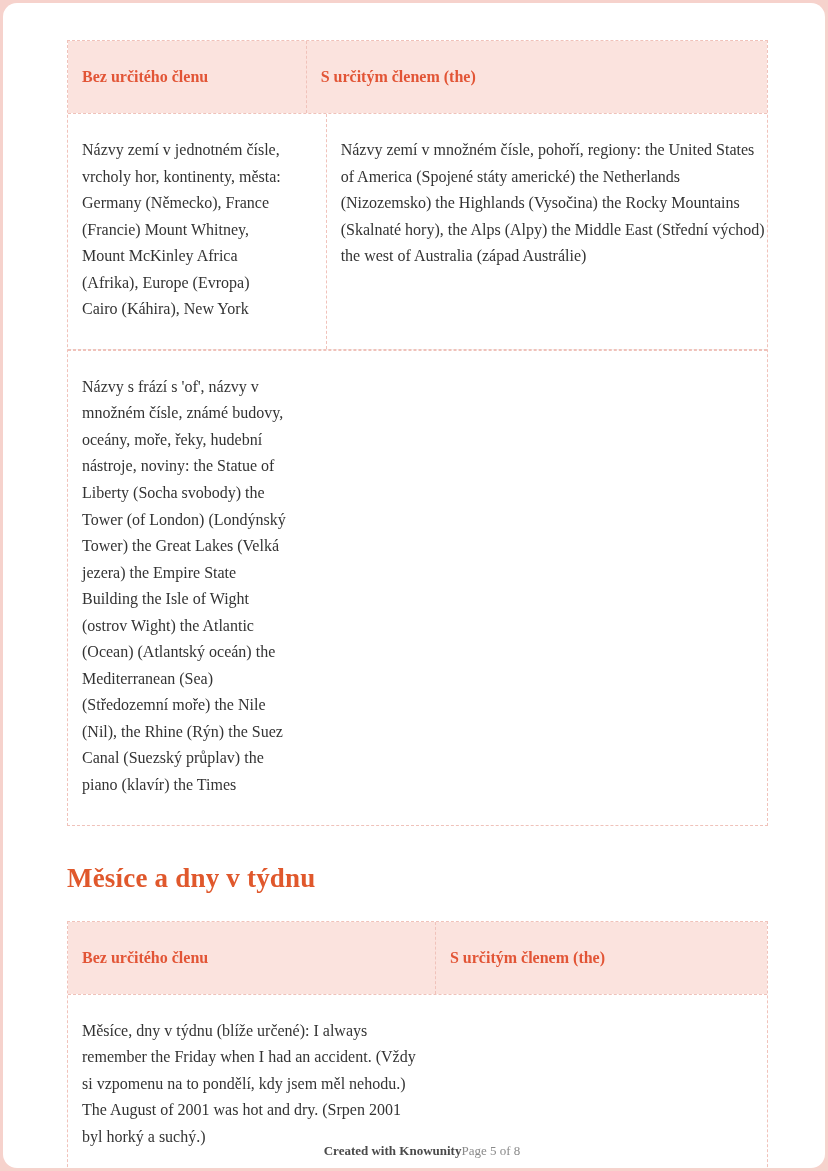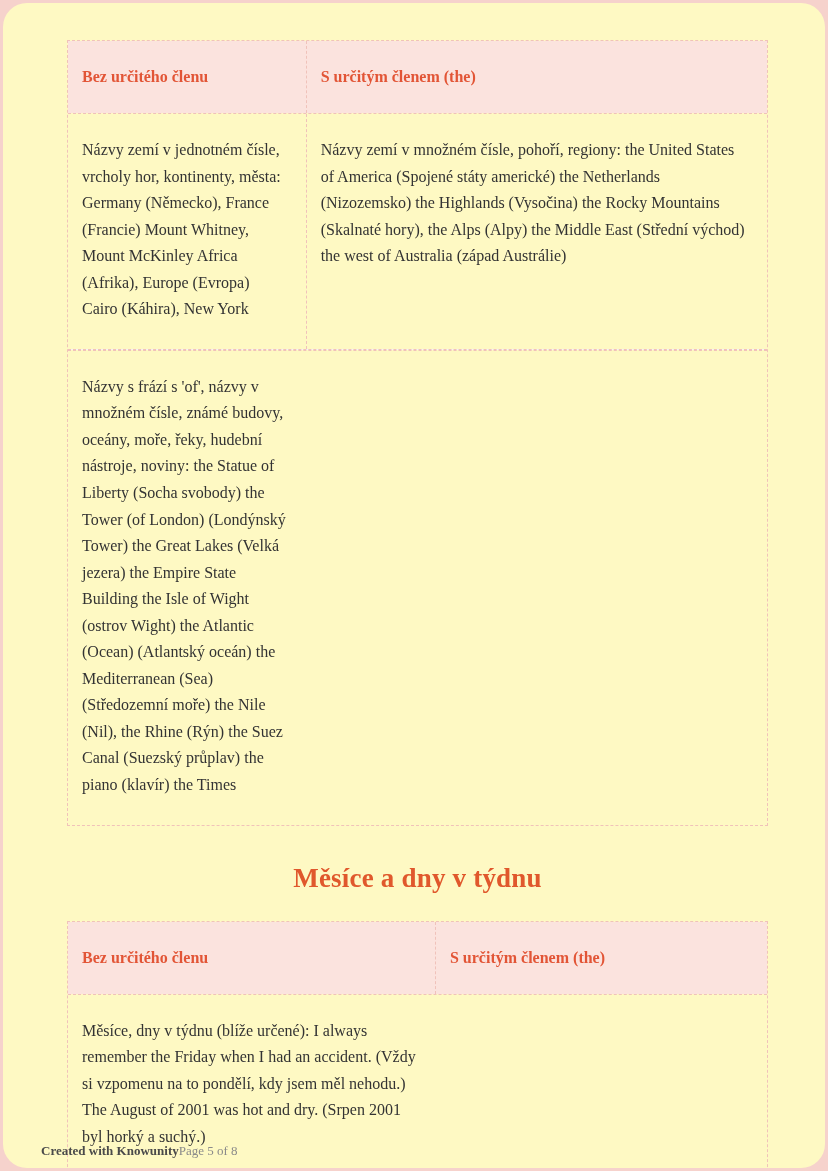--- a/index.html
+++ b/index.html
@@ -6,37 +6,37 @@
   body {
     width: 828px;
     height: 1171px;
     background: #f6d2cc;
     font-family: "Liberation Serif", "DejaVu Serif", serif;
     position: relative;
   }
   .page {
     position: absolute;
     top: 3px; left: 3px; right: 3px; bottom: 3px;
-    background: #fef9c3;
-    border-radius: 24px;
+    background: #ffffff;
+    border-radius: 14px;
     overflow: hidden;
   }
   .content {
     padding: 37px 57px 0 64px;
   }
   
   .ktable {
     border: 1px dashed #f0c2ba;
     width: 100%;
     box-sizing: border-box;
   }
   .trow { display: grid; }
   .t1 .trow { grid-template-columns: 34% 66%; }
   .t2 .trow { grid-template-columns: 52.5% 47.5%; }
-  .trow + .trow { border-top: 1px dashed #f0c2ba; }
+  .trow + .trow { border-top: 1px dashed #f0c2ba; gap: 20px; }
   .thead-cell {
     background: #fbe3de;
     color: #e25536;
     font-weight: bold;
     font-size: 16px;
     padding: 27px 16px 27px 14px;
   }
   .tcell {
     font-size: 16px;
     line-height: 1.66;
@@ -46,28 +46,27 @@
   .thead-cell + .thead-cell,
   .tcell + .tcell { border-left: 1px dashed #f0c2ba; }
   .row-gray { background: #f4f4f4; }
   
   .section-heading {
     color: #e0582c;
     font-weight: bold;
     font-size: 27px;
     margin: 37px 0 27px 0;
     letter-spacing: 0.2px;
-    text-align: center;
   }
   
   .footer {
     position: absolute;
-    left: 4px; right: 0; bottom: 9px;
+    left: 16px; right: 0; bottom: 9px;
     display: flex;
-    justify-content: flex-start;
+    justify-content: center;
     align-items: baseline;
     padding: 0 34px;
   }
   .footer-left {
     font-size: 13px;
     font-weight: bold;
     color: #4a4a4a;
   }
   .footer-right {
     font-size: 13px;

